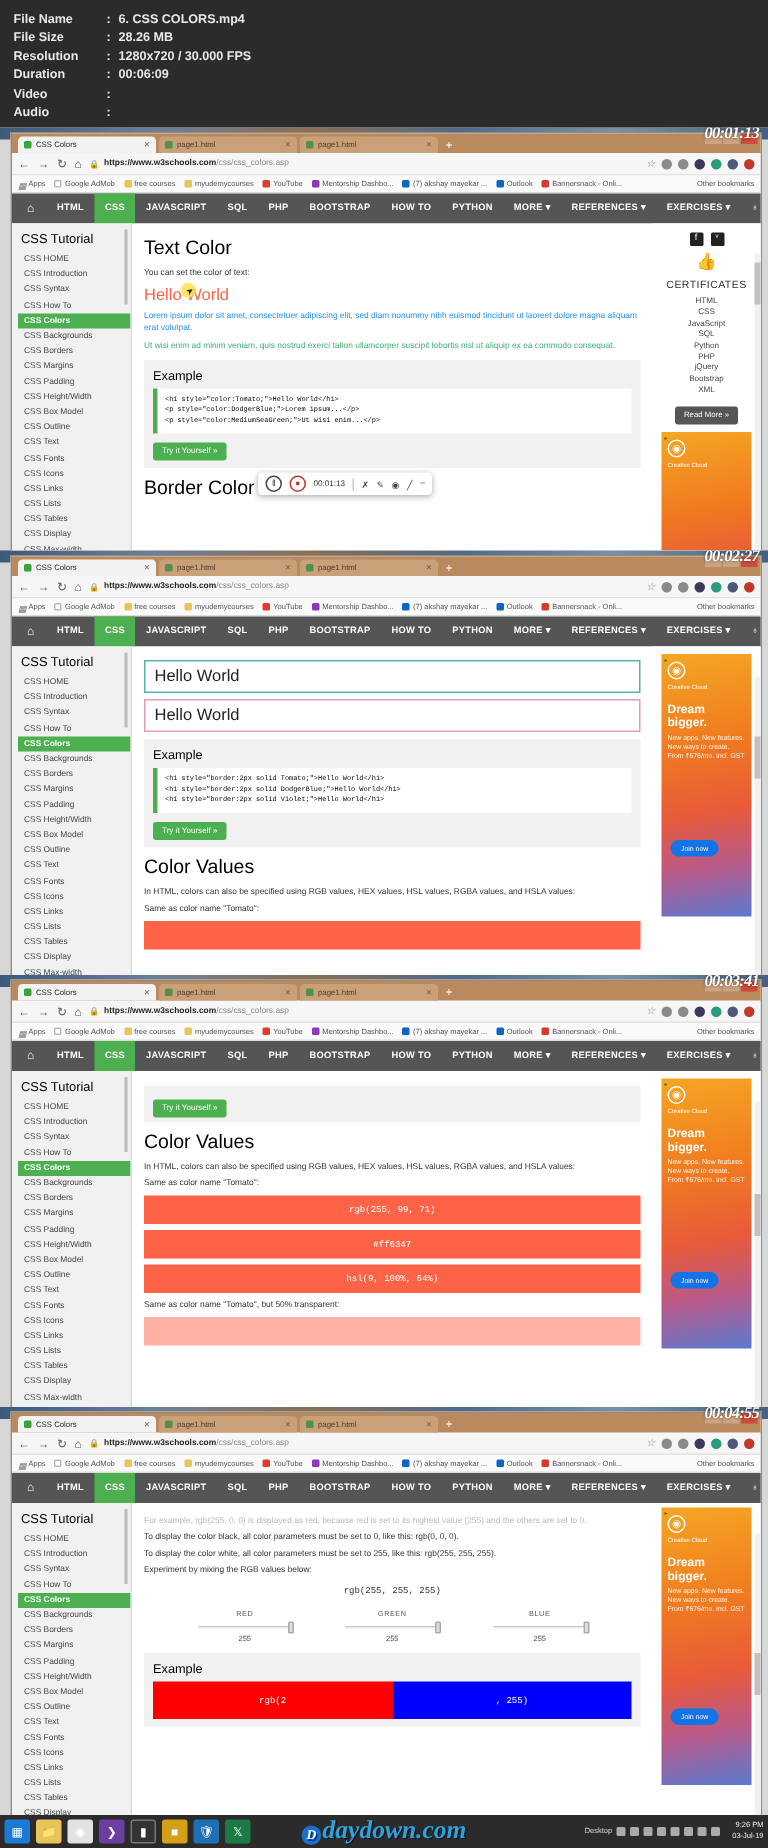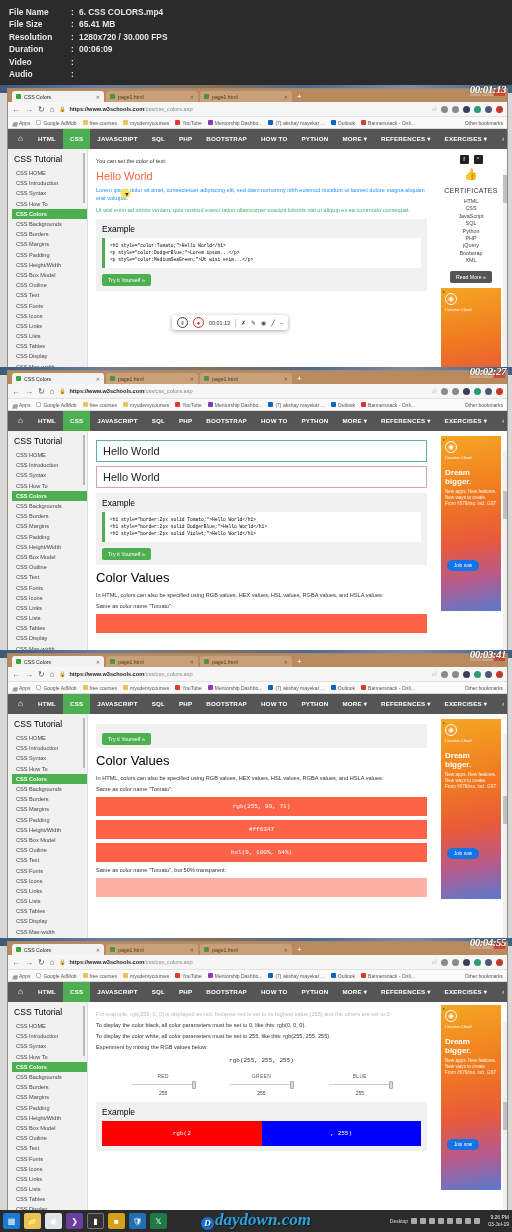--- a/index.html
+++ b/index.html
@@ -198,21 +198,21 @@
 
 <div class="info-header">
   <div class="info-row">
     <span class="info-key">File Name</span>
     <span class="info-sep">:</span>
     <span class="info-val">6. CSS COLORS.mp4</span>
   </div>
   <div class="info-row">
     <span class="info-key">File Size</span>
     <span class="info-sep">:</span>
-    <span class="info-val">65.41 MB</span>
+    <span class="info-val">28.26 MB</span>
   </div>
   <div class="info-row">
     <span class="info-key">Resolution</span>
     <span class="info-sep">:</span>
     <span class="info-val">1280x720 / 30.000 FPS</span>
   </div>
   <div class="info-row">
     <span class="info-key">Duration</span>
     <span class="info-sep">:</span>
     <span class="info-val">00:06:09</span>
@@ -359,33 +359,35 @@
           <div class="lsb-item">CSS Links</div>
           <div class="lsb-item">CSS Lists</div>
           <div class="lsb-item">CSS Tables</div>
           <div class="lsb-item">CSS Display</div>
           <div class="lsb-item">CSS Max-width</div>
 
           <div class="lsb-scroll"></div>
         </div>
 
         <div class="content">
+          <div class="h1">Text Color</div>
           <div class="ptext">You can set the color of text:</div>
           <div class="hello-tomato">Hello World</div>
           <div class="lorem">Lorem ipsum dolor sit amet, consectetuer adipiscing elit, sed diam nonummy nibh euismod tincidunt ut laoreet dolore magna aliquam erat volutpat.</div>
           <div class="lorem2">Ut wisi enim ad minim veniam, quis nostrud exerci tation ullamcorper suscipit lobortis nisl ut aliquip ex ea commodo consequat.</div>
           <div class="example-box">
             <div class="example-title">Example</div>
             <div class="code-box">
               <div>&lt;h1 style="color:Tomato;"&gt;Hello World&lt;/h1&gt;</div>
               <div>&lt;p style="color:DodgerBlue;"&gt;Lorem ipsum...&lt;/p&gt;</div>
               <div>&lt;p style="color:MediumSeaGreen;"&gt;Ut wisi enim...&lt;/p&gt;</div>
             </div>
             <div class="tryit">Try it Yourself »</div>
           </div>
+          <div class="h1">Border Color</div>
         </div>
 
         <div class="rrail">
           <div class="social">
             <span class="sq">f</span>
             <span class="sq">ᵛ</span>
           </div>
           <div class="thumb">👍</div>
           <div class="certs-t">CERTIFICATES</div>
           <div class="cert">HTML</div>

